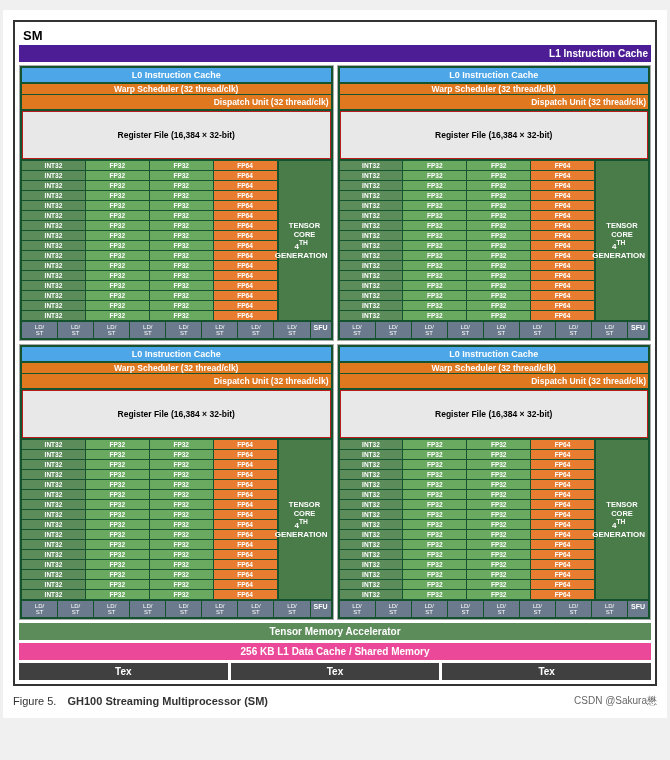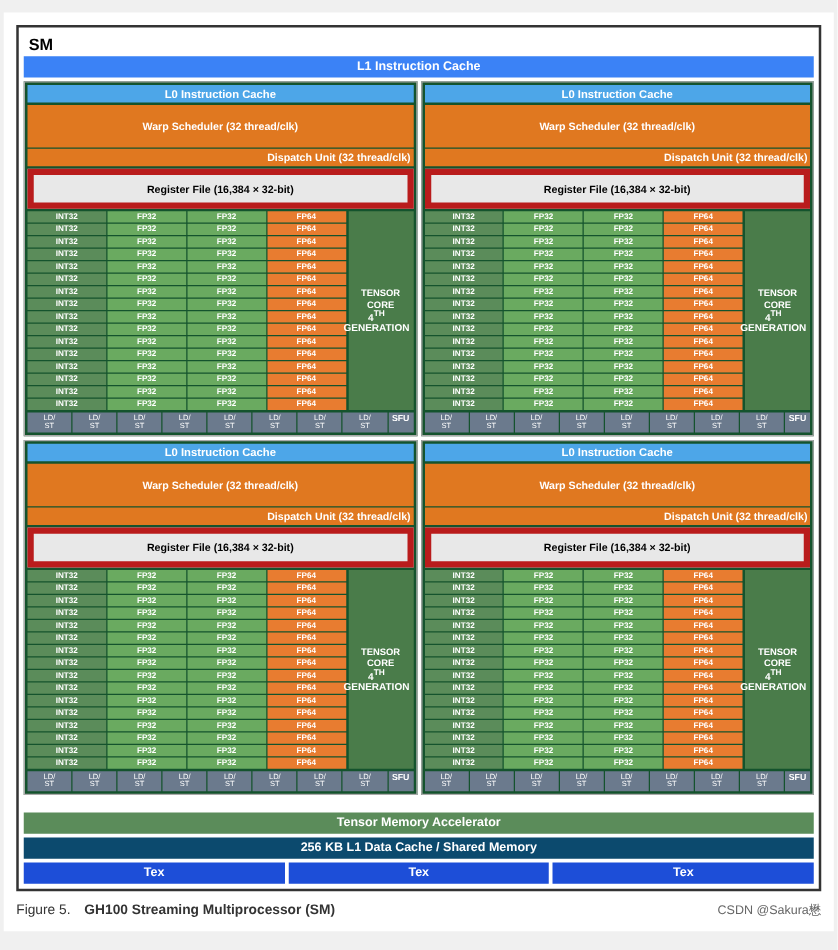--- a/index.html
+++ b/index.html
@@ -28,23 +28,23 @@
     }
 
     .sm-title {
       font-weight: bold;
       font-size: 13px;
       padding: 2px 4px;
       color: #000;
     }
 
     .l1-instruction-cache {
-      background: #3b82f6;
-      color: white;
-      text-align: center;
+      background: #4c1d95;
+      color: white;
+      text-align: right;
       font-size: 10px;
       font-weight: bold;
       padding: 3px;
       margin-bottom: 3px;
     }
 
     .four-quadrant-grid {
       display: grid;
       grid-template-columns: 1fr 1fr;
       gap: 3px;
@@ -66,42 +66,42 @@
       padding: 2px;
       margin-bottom: 2px;
     }
 
     .warp-scheduler {
       background: #e07820;
       color: white;
       text-align: center;
       font-size: 8.5px;
       font-weight: bold;
-      padding: 12px;
+      padding: 0;
       margin-bottom: 1px;
     }
 
     .dispatch-unit {
       background: #e07820;
       color: white;
       text-align: right;
       font-size: 8.5px;
       font-weight: bold;
       padding: 2px;
       margin-bottom: 2px;
     }
 
     .register-file {
       background: #e8e8e8;
       text-align: center;
       font-size: 8.5px;
       font-weight: bold;
-      padding: 6px;
+      padding: 18px;
       margin-bottom: 2px;
-      border: 5px solid #b91c1c;
+      border: 1px solid #b91c1c;
     }
 
     .compute-grid-wrapper {
       display: flex;
       gap: 2px;
       margin-bottom: 2px;
     }
 
     .compute-grid {
       flex: 1;
@@ -159,51 +159,51 @@
     .sfu-cell {
       background: #6b7a8d;
       color: white;
       font-size: 7px;
       text-align: center;
       padding: 2px 3px;
       font-weight: bold;
     }
 
     .bottom-section {
-      margin-top: 14px;
+      margin-top: 3px;
     }
 
     .tensor-memory-accelerator {
       background: #5b8c5a;
       color: white;
       text-align: center;
       font-size: 10px;
       font-weight: bold;
       padding: 3px;
       margin-bottom: 3px;
     }
 
     .l1-data-cache {
-      background: #0c4a6e;
+      background: #ec4899;
       color: white;
       text-align: center;
       font-size: 10px;
       font-weight: bold;
       padding: 3px;
       margin-bottom: 3px;
     }
 
     .tex-row {
       display: grid;
       grid-template-columns: 1fr 1fr 1fr;
       gap: 3px;
     }
 
     .tex-cell {
-      background: #1d4ed8;
+      background: #404040;
       color: white;
       text-align: center;
       font-size: 10px;
       font-weight: bold;
       padding: 3px;
     }
 
     .figure-caption {
       margin-top: 8px;
       font-size: 11px;

